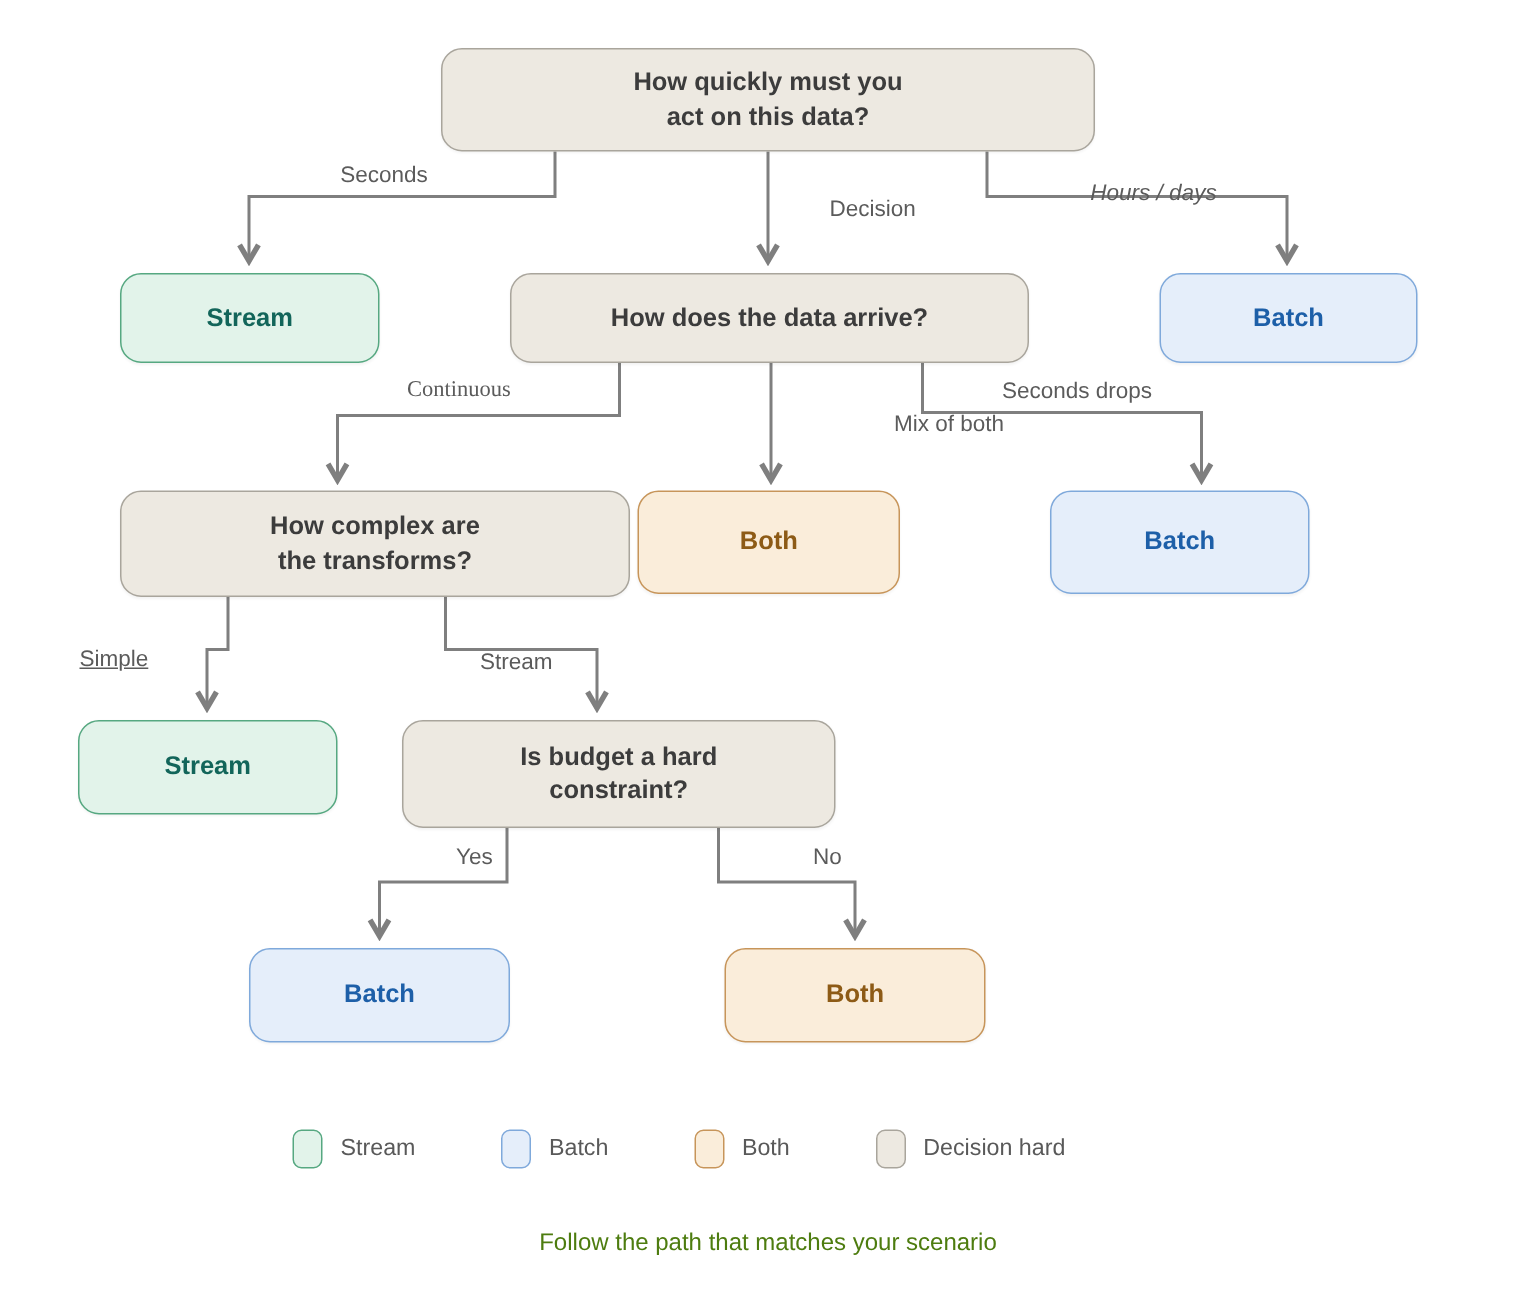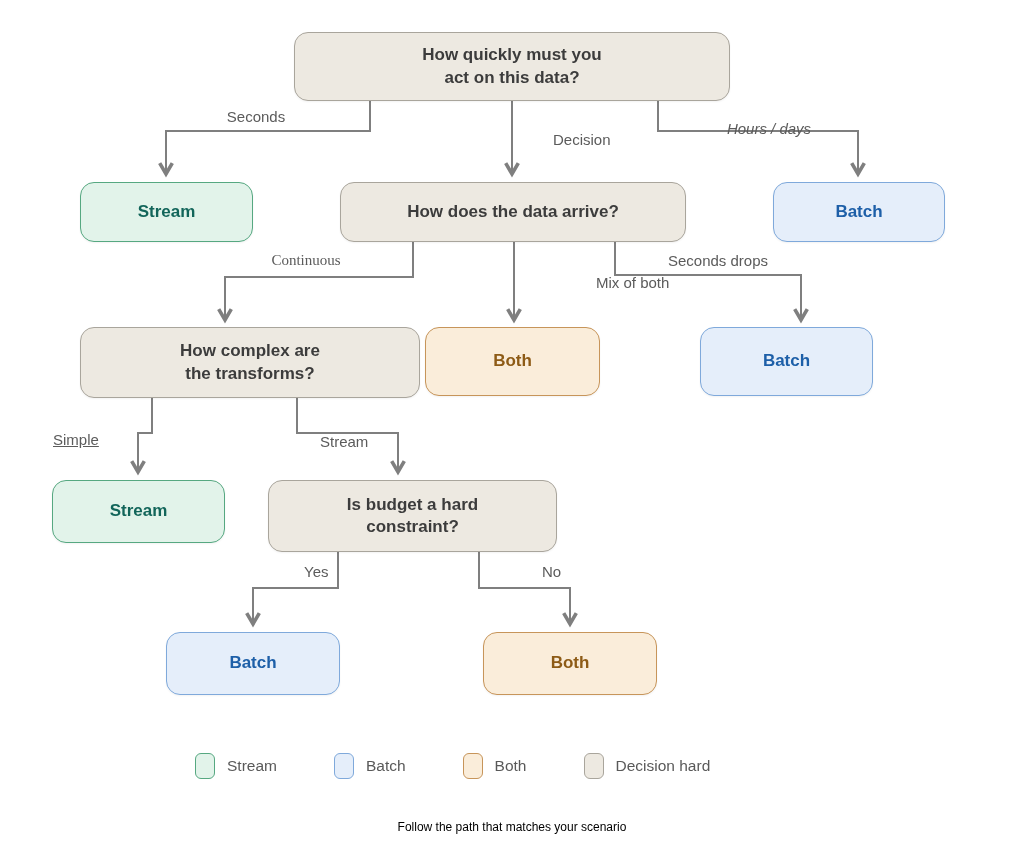--- a/index.html
+++ b/index.html
@@ -17,21 +17,21 @@
   }
   .decision{background:#EDE9E1;border-color:#A9A59C;color:#3C3C3C;}
   .stream  {background:#E2F3EA;border-color:#56A881;color:#12655A;}
   .batch   {background:#E5EEFA;border-color:#7FA9DB;color:#1D5FA8;}
   .both    {background:#FAEDDA;border-color:#C7955A;color:#8D5B16;}
   .edge-label{position:absolute;font-size:15px;color:#5B5B5B;white-space:nowrap;}
   .ta-c{text-align:center;} .ta-r{text-align:left;text-decoration:underline;}
   .legend{position:absolute;left:195px;top:753px;display:flex;gap:57px;align-items:center;}
   .legend-item{display:flex;align-items:center;gap:12px;font-size:15.5px;color:#595959;}
   .legend-swatch{width:20px;height:26px;border-radius:6px;border:1.6px solid;box-sizing:border-box;background:#eee;}
-  .caption{position:absolute;left:0;top:820px;width:100%;text-align:center;font-size:12px;color:#000000;}
+  .caption{position:absolute;left:0;top:820px;width:100%;text-align:center;font-size:16px;color:#4d7c0f;}
 </style>
 </head>
 <body>
 
 <div class="stage">
 
   <svg class="edges" width="1024" height="859" viewBox="0 0 1024 859" xmlns="http://www.w3.org/2000/svg">
     <defs>
       <marker id="arrow" viewBox="0 0 10 10" refX="8" refY="5" markerWidth="9" markerHeight="9" orient="auto">
         <path d="M2,1.5 L8,5 L2,8.5" fill="none" stroke="#7F7F7F" stroke-width="1.7"></path>

